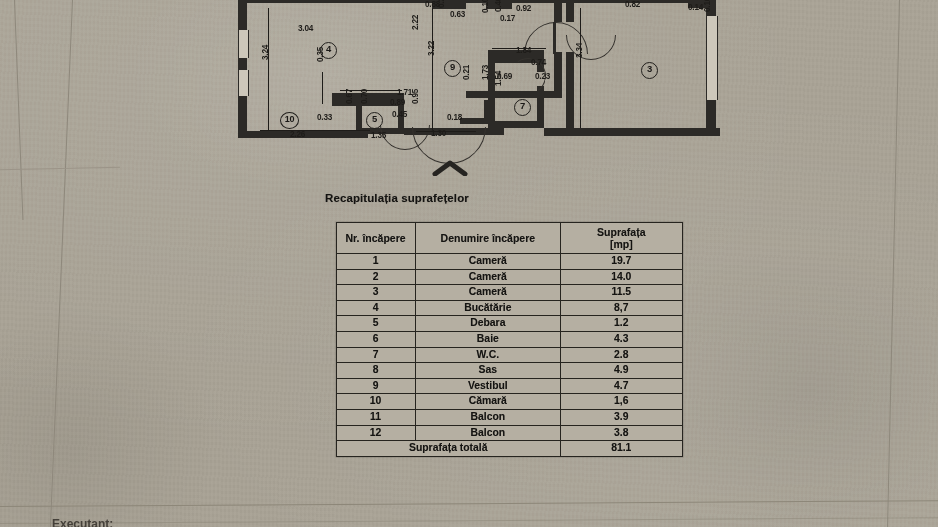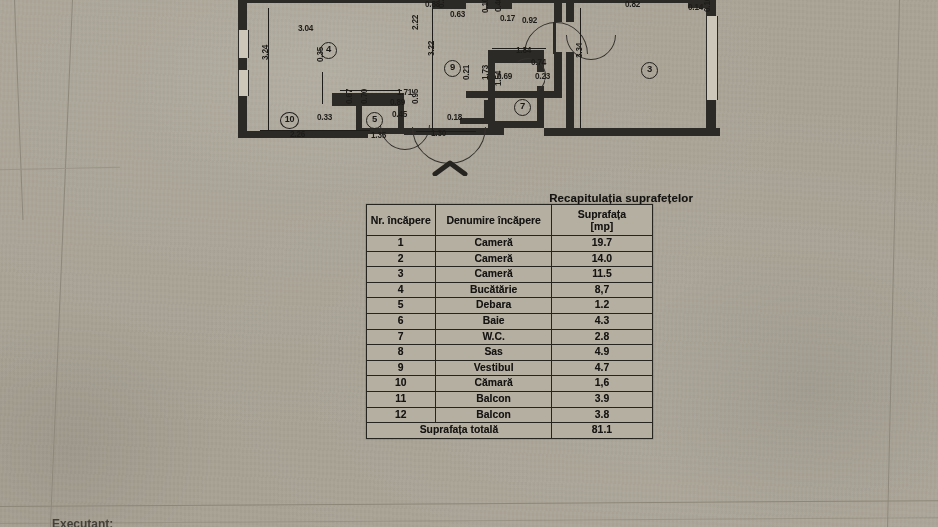--- a/index.html
+++ b/index.html
@@ -50,26 +50,26 @@
   }
 
   .tick{position:absolute;background:#1e1c19;}
 
   
   #caret{position:absolute;left:432px;top:160px;width:36px;height:16px;}
 
   
   #tablewrap{position:absolute;left:325px;top:192px;width:368px;}
   #tbl-title{
-    text-align:right;font-size:11.5px;font-weight:bold;color:#141311;
-    letter-spacing:0.1px;margin-bottom:0;
+    text-align:left;font-size:11.5px;font-weight:bold;color:#141311;
+    letter-spacing:0.1px;margin-bottom:18px;
     text-shadow:0 0 1px rgba(0,0,0,0.25);
   }
   table{
-    border-collapse:collapse;width:287px;margin:0 auto;
+    border-collapse:collapse;width:347px;margin:0 auto;
     background:#b5afa2;
     box-shadow:0 0 0 0.5px rgba(0,0,0,0.2);
   }
   table td{
     border:1.3px solid #26241f;
     font-size:10.4px;font-weight:bold;color:#151412;
     padding:0;height:14.6px;line-height:14.6px;
     text-align:center;
     text-shadow:0 0 0.6px rgba(0,0,0,0.3);
   }
@@ -177,21 +177,21 @@
     <div class="rm" style="left:444px;top:60px;">9</div>
     <div class="rm" style="left:641px;top:62px;">3</div>
     <div class="rm" style="left:514px;top:99px;">7</div>
     <div class="rm wide" style="left:280px;top:112px;">10</div>
     <div class="rm" style="left:366px;top:112px;">5</div>
     <div class="rm" style="left:366px;top:120px;opacity:.0;">6</div>
 
     <div id="dimlayer">
         <div class="dim" style="left: 298px; top: 0px; margin-top: 24px;">3.04</div>
         <div class="dim" style="left: 425px; top: 0px;">0.88</div>
-        <div class="dim" style="left: 516px; top: 16px; margin-left: 6px;">0.92</div>
+        <div class="dim" style="left: 516px; top: 4px;">0.92</div>
         <div class="dim" style="left: 625px; top: 0px;">0.82</div>
         <div class="dim" style="left: 688px; top: 3px;">0.14</div>
         <div class="dim" style="left: 703px; top: 12px; transform-origin: 0px 0px; transform: rotate(-90deg);">0.16</div>
         <div class="dim" style="left: 437px; top: 8px; transform-origin: 0px 0px; transform: rotate(-90deg);">0.27</div>
         <div class="dim" style="left: 450px; top: 10px;">0.63</div>
         <div class="dim" style="left: 481px; top: 13px; transform-origin: 0px 0px; transform: rotate(-90deg);">0.10</div>
         <div class="dim" style="left: 494px; top: 12px; transform-origin: 0px 0px; transform: rotate(-90deg);">0.46</div>
         <div class="dim" style="left: 500px; top: 14px;">0.17</div>
         <div class="dim" style="left: 261px; top: 60px; transform-origin: 0px 0px; transform: rotate(-90deg);">3.24</div>
         <div class="dim" style="left: 316px; top: 62px; transform-origin: 0px 0px; transform: rotate(-90deg);">0.35</div>

